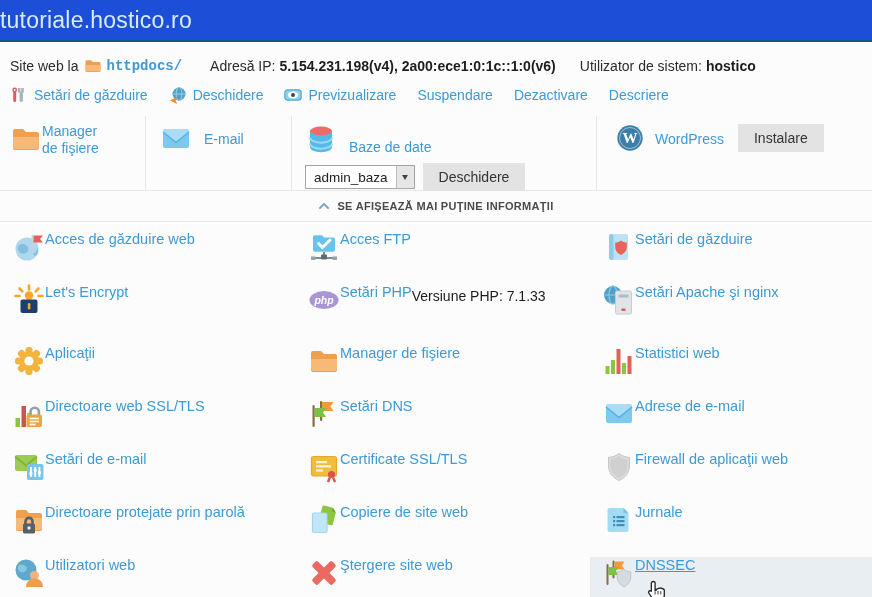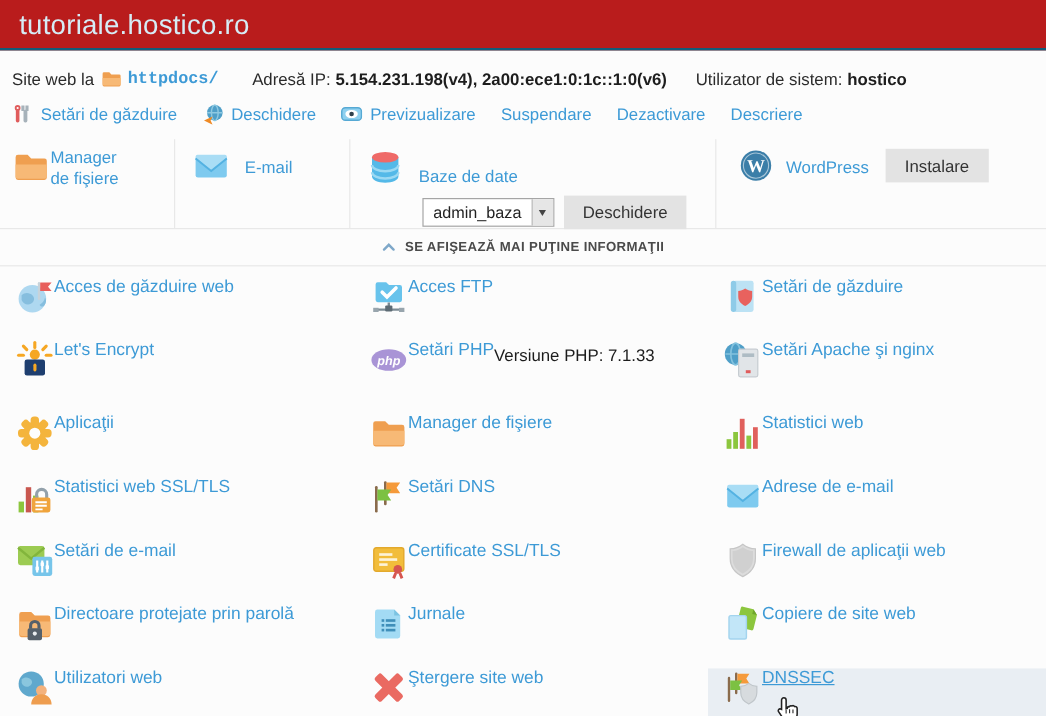--- a/index.html
+++ b/index.html
@@ -1,20 +1,20 @@
 <!DOCTYPE html>
 <html><head>
 <meta charset="utf-8">
 <style>
   html,body{margin:0;padding:0;background:#fff;}
   .app{width:872px;height:597px;position:relative;overflow:hidden;background:#fcfcfc;
        font-family:"Liberation Sans",sans-serif;color:#222;}
   
-  .topbar{height:42px;background:#b91c1c;border-bottom:2px solid #135c79;display:flex;align-items:center;
-          padding-left:16px;box-sizing:border-box;}
+  .topbar{height:42px;background:#1d4ed8;border-bottom:2px solid #135c79;display:flex;align-items:center;
+          box-sizing:border-box;}
   .topbar .title{font-size:23px;color:#d6ecf6;font-weight:400;letter-spacing:.2px;}
   
   .info-row{display:flex;align-items:center;padding:13px 0 0 10px;font-size:14px;height:21px;}
   .info-row .lbl{color:#2b2b2b;}
   .info-row b{color:#1d1d1d;}
   .m6{margin-left:6px;} .m4{margin-left:4px;} .gap28{margin-left:28px;} .gap24{margin-left:24px;}
   a{text-decoration:none;}
   .link{color:#3d9ad6;cursor:pointer;}
   .bold{font-weight:bold;font-family:Liberation Mono, monospace;}
   
@@ -26,21 +26,21 @@
   .card{box-sizing:border-box;padding-top:7px;}
   .card-fm{width:146px;border-right:1px solid #e8e8e8;display:flex;padding-left:10px;}
   .card-em{width:146px;border-right:1px solid #e8e8e8;display:flex;padding-left:14px;gap:12px;align-items:flex-start;}
   .card-db{width:305px;border-right:1px solid #e8e8e8;padding-left:13px;}
   .card-wp{flex:1;padding-left:18px;display:flex;align-items:flex-start;gap:10px;}
   .two-line span{display:block;line-height:17px;font-size:14px;}
   .card a{font-size:14px;}
   .card-em a{margin-top:8px;display:inline-block;}
   .db-head{display:flex;gap:12px;align-items:flex-end;}
   .db-head a{margin-top:5px;display:inline-block;}
-  .db-controls{display:flex;margin-left:47px;margin-top:8px;gap:8px;align-items:center;}
+  .db-controls{display:flex;margin-top:8px;gap:8px;align-items:center;}
   .select{display:flex;align-items:center;height:24px;border:1px solid #a5a5a5;background:#fff;
           font-size:13.5px;box-sizing:border-box;cursor:default;}
   .sel-val{padding:0 8px;min-width:72px;color:#222;}
   .sel-btn{width:17px;height:22px;background:#e6e6e6;border-left:1px solid #bdbdbd;display:flex;
            align-items:center;justify-content:center;}
   .tri{width:0;height:0;border-left:3.5px solid transparent;border-right:3.5px solid transparent;
        border-top:5px solid #444;}
   .btn{background:#e3e3e3;border:0;font-family:inherit;font-size:14px;color:#333;
        padding:6px 16px;cursor:pointer;}
   .wp-label{margin-top:8px;}
@@ -430,21 +430,21 @@
       <svg class="ic32">
           <use href="#i-bars"></use>
         </svg>
       <a class="link">Statistici web</a>
     </div>
 
     <div class="gitem">
       <svg class="ic32">
           <use href="#i-bars-lock"></use>
         </svg>
-      <a class="link">Statistici web SSL/TLS</a>
+      <a class="link">Directoare web SSL/TLS</a>
     </div>
     <div class="gitem">
       <svg class="ic32">
           <use href="#i-flags"></use>
         </svg>
       <a class="link">Setări DNS</a>
     </div>
     <div class="gitem">
       <svg class="ic32">
           <use href="#i-envelope"></use>
@@ -472,29 +472,29 @@
     </div>
 
     <div class="gitem">
       <svg class="ic32">
           <use href="#i-folder-lock"></use>
         </svg>
       <a class="link">Directoare protejate prin parolă</a>
     </div>
     <div class="gitem">
       <svg class="ic32">
+          <use href="#i-copy-pages"></use>
+        </svg>
+      <a class="link">Copiere de site web</a>
+    </div>
+    <div class="gitem">
+      <svg class="ic32">
           <use href="#i-journal"></use>
         </svg>
       <a class="link">Jurnale</a>
-    </div>
-    <div class="gitem">
-      <svg class="ic32">
-          <use href="#i-copy-pages"></use>
-        </svg>
-      <a class="link">Copiere de site web</a>
     </div>
 
     <div class="gitem">
       <svg class="ic32">
           <use href="#i-globe-user"></use>
         </svg>
       <a class="link">Utilizatori web</a>
     </div>
     <div class="gitem">
       <svg class="ic32">

